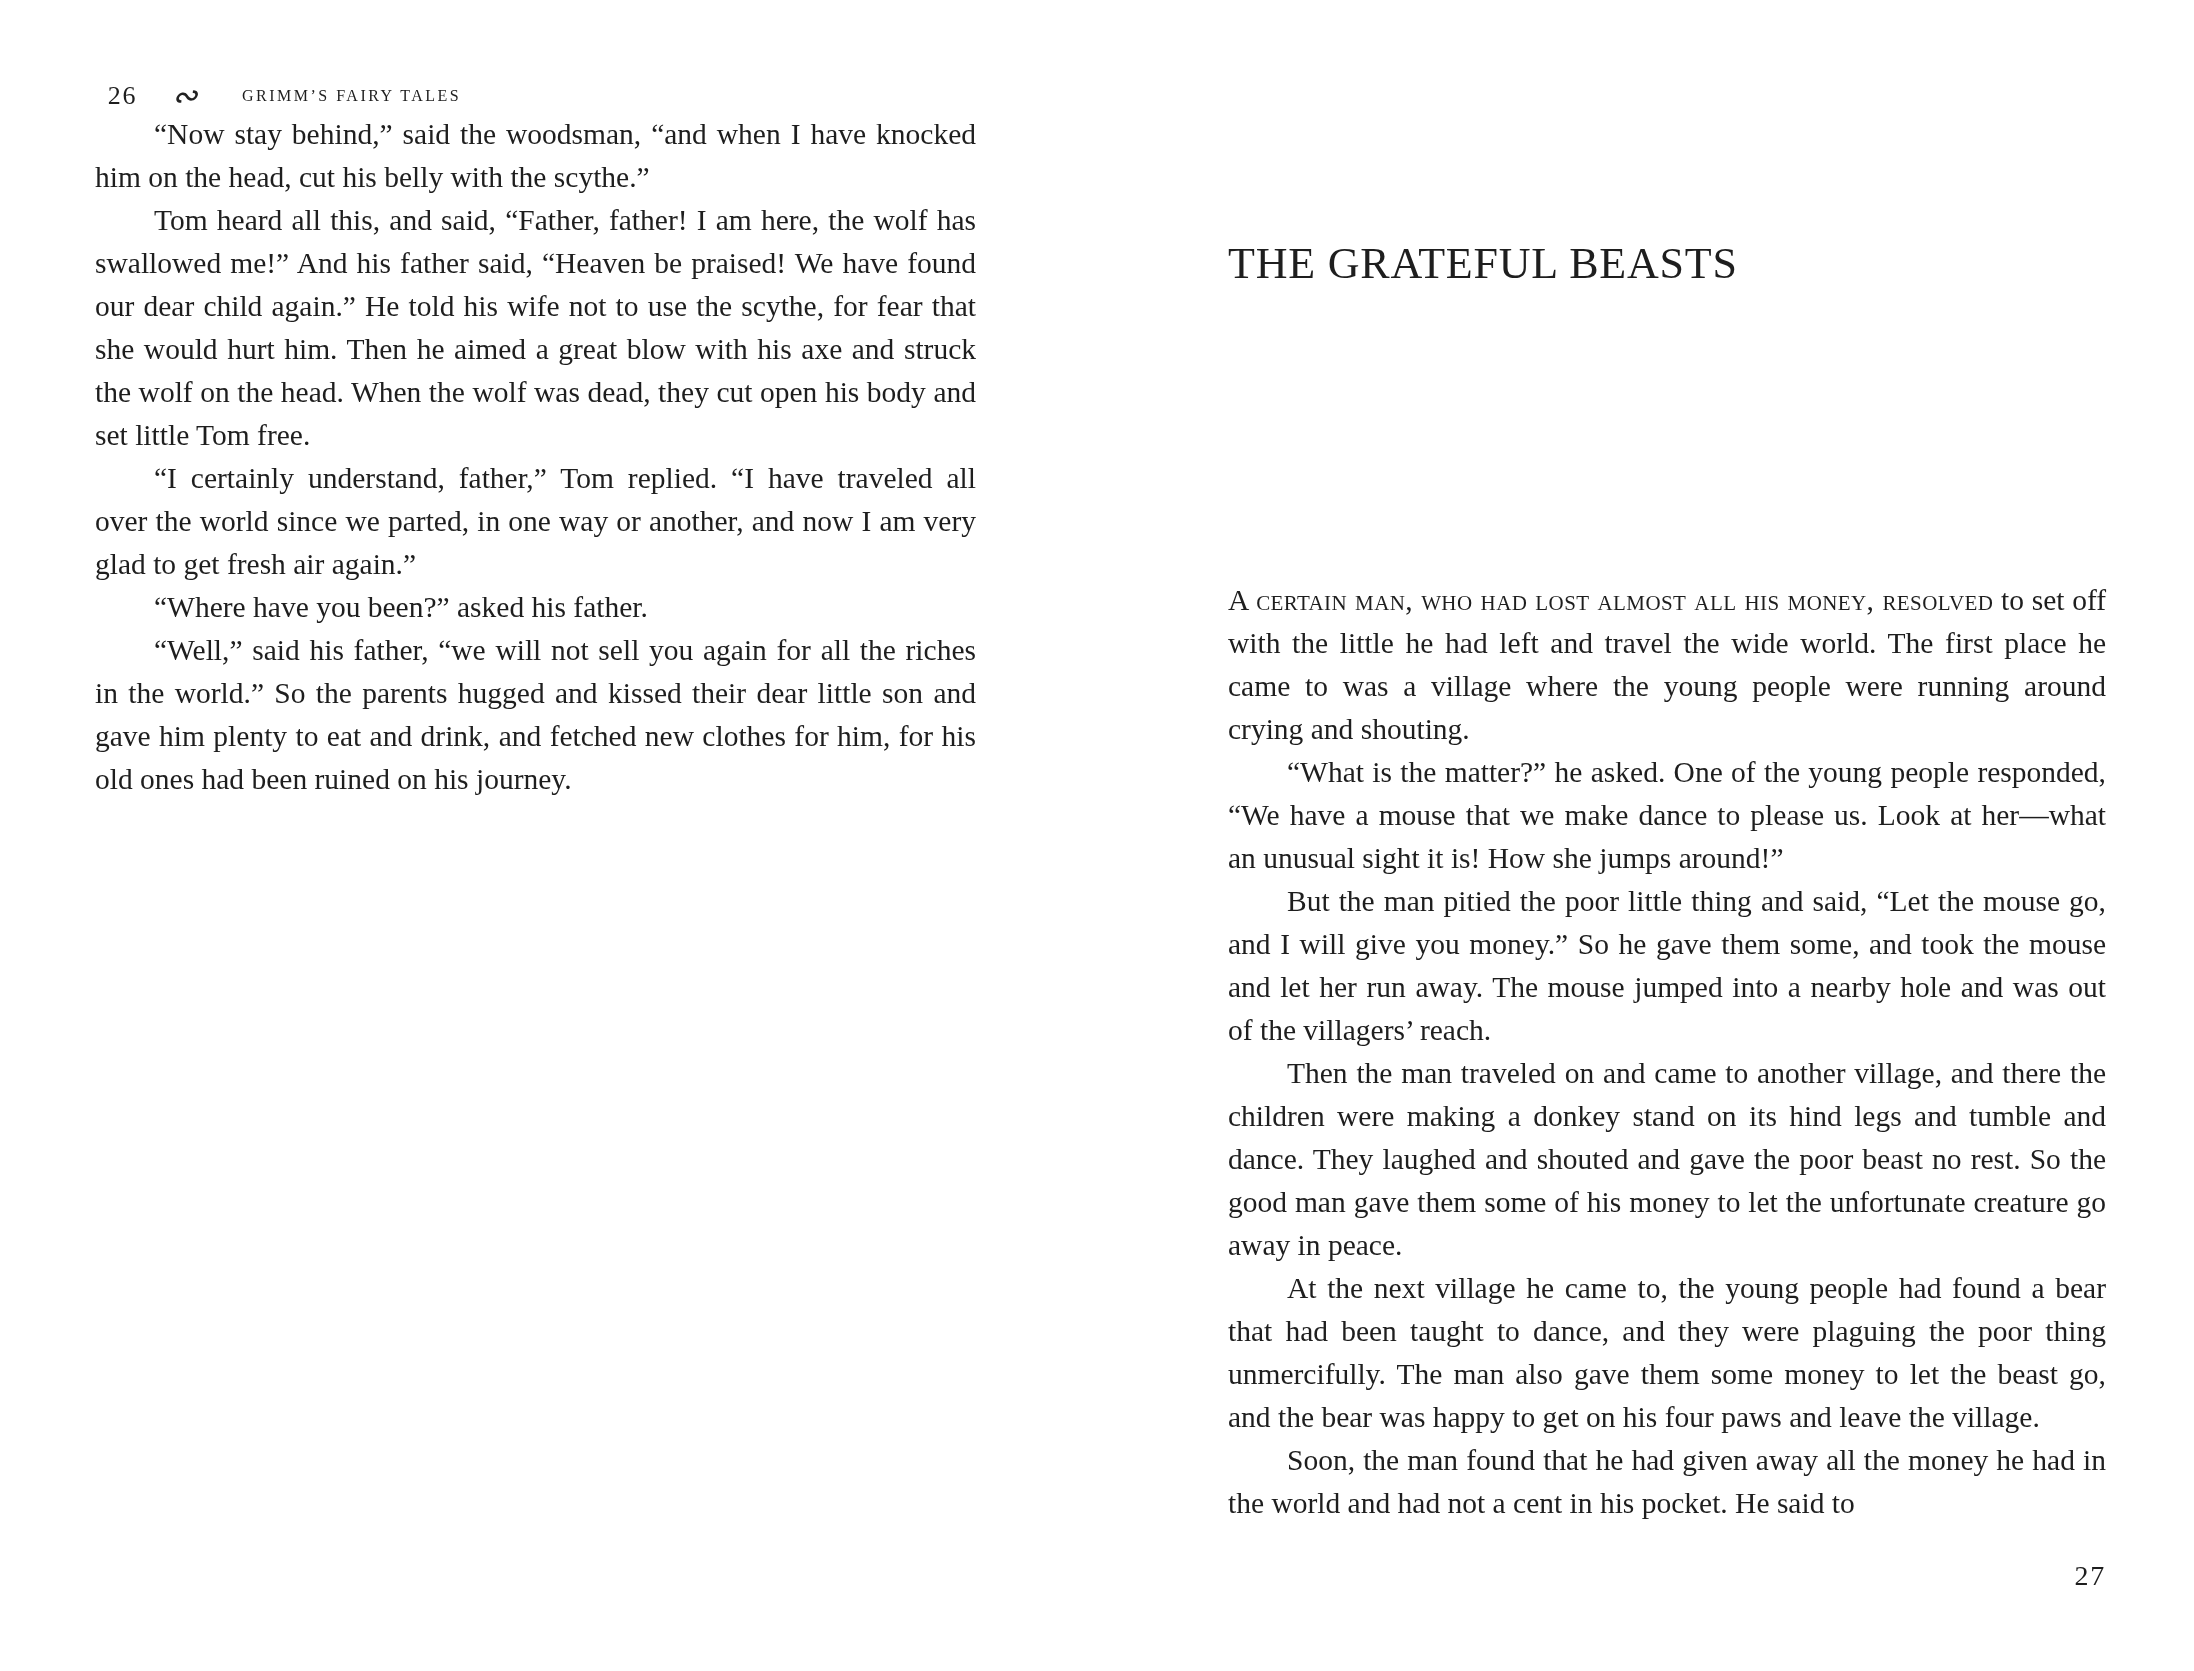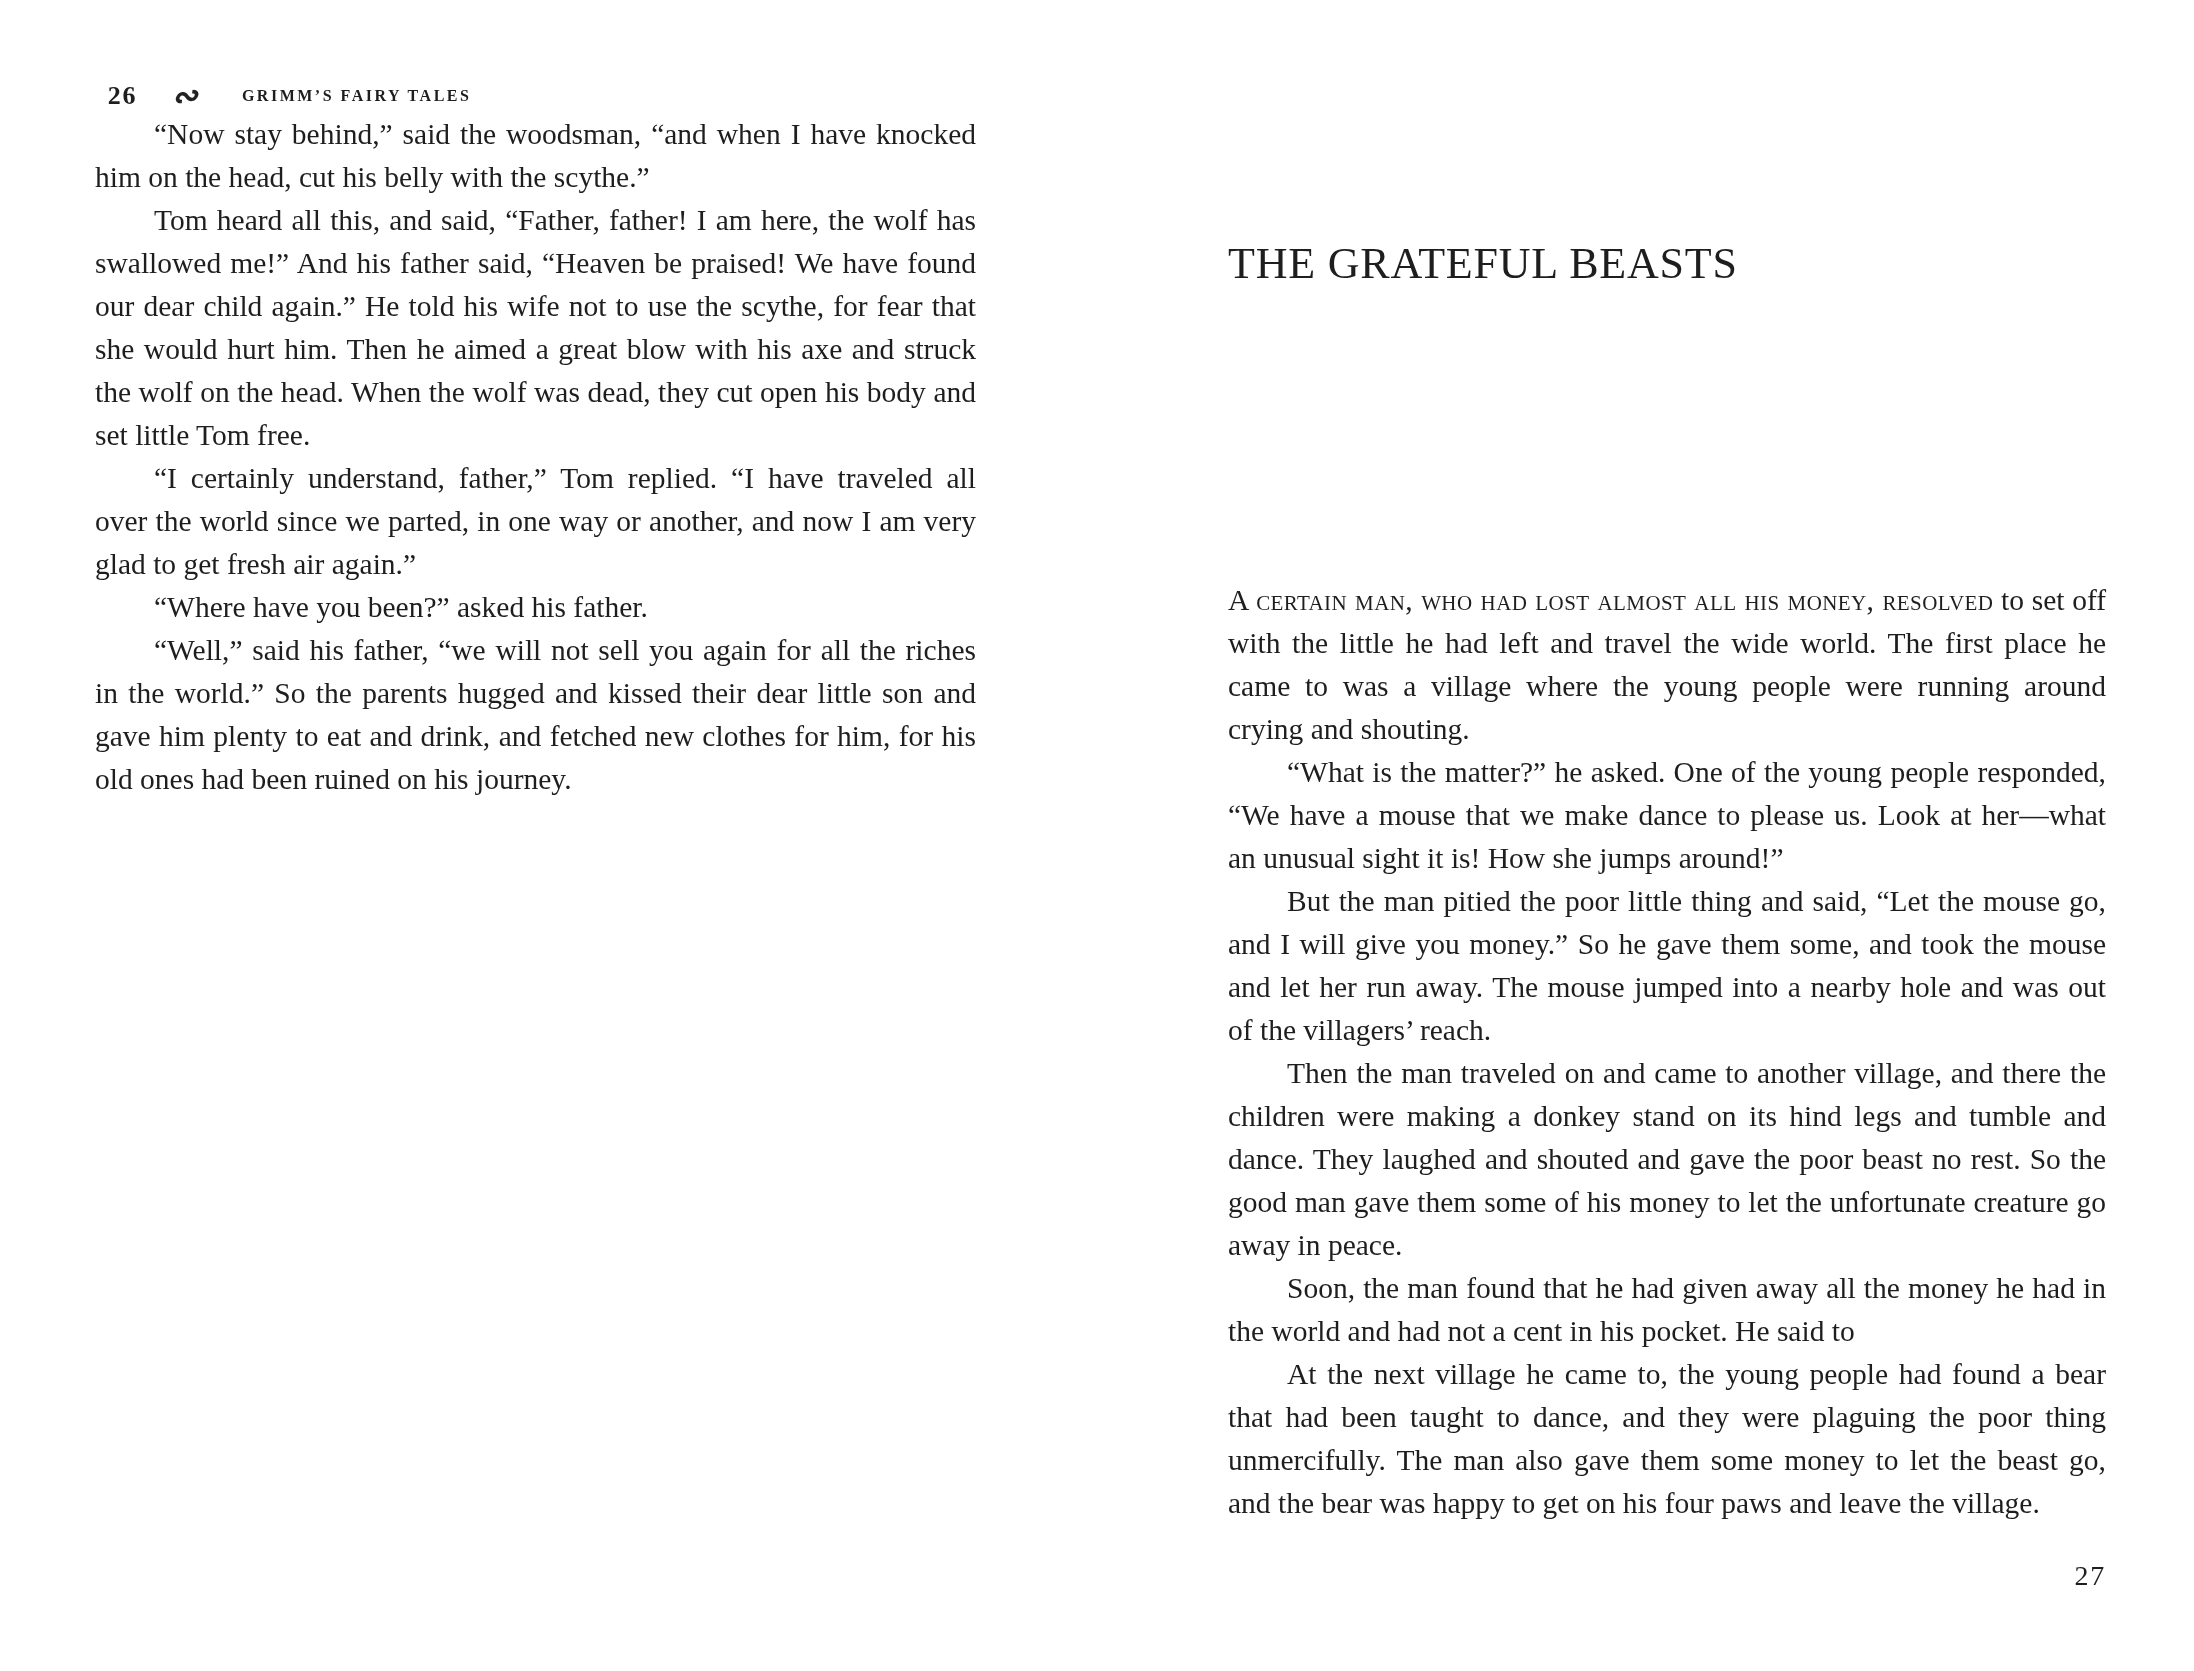--- a/index.html
+++ b/index.html
@@ -9,21 +9,21 @@
     font-family: "Liberation Serif", serif;
     color: #1e1e1e;
     overflow: hidden;
   }
   .spread { position: relative; width: 2194px; height: 1672px; background: #ffffff; }
 
   
   .page-left { position: absolute; left: 95px; top: 79px; width: 881px; }
   .running-header {
     display: flex; align-items: flex-end;
-    height: 34px; line-height: 34px; font-weight: bold;
+    height: 34px; line-height: 34px;
   }
   .folio-num { margin-left: 12.7px; font-size: 26px; letter-spacing: 1.7px; }
   .ornament {
     margin-left: 34px; font-size: 32px; font-style: italic;
     transform: rotate(-8deg); display: inline-block; color: #222;
   }
   .running-title { margin-left: 44px; font-size: 16px; letter-spacing: 2.5px; }
 
   .body-text {
     font-size: 29.5px; line-height: 43px;
@@ -71,21 +71,21 @@
   </section>
 
   <section class="page-right">
     <h1 class="chapter-title">THE GRATEFUL BEASTS</h1>
 
     <div class="body-text">
       <p class="opening"><span class="lead-in">A certain man, who had lost almost all his money, resolved</span><span> to set off with the little he had left and travel the wide world. The first place he came to was a village where the young people were running around crying and shouting.</span></p>
       <p class="indent">“What is the matter?” he asked. One of the young people responded, “We have a mouse that we make dance to please us. Look at her—what an unusual sight it is! How she jumps around!”</p>
       <p class="indent">But the man pitied the poor little thing and said, “Let the mouse go, and I will give you money.” So he gave them some, and took the mouse and let her run away. The mouse jumped into a nearby hole and was out of the villagers’ reach.</p>
       <p class="indent">Then the man traveled on and came to another village, and there the children were making a donkey stand on its hind legs and tumble and dance. They laughed and shouted and gave the poor beast no rest. So the good man gave them some of his money to let the unfortunate creature go away in peace.</p>
+      <p class="indent">At the next village he came to, the young people had found a bear that had been taught to dance, and they were plaguing the poor thing unmercifully. The man also gave them some money to let the beast go, and the bear was happy to get on his four paws and leave the village.</p>
       <p class="indent">Soon, the man found that he had given away all the money he had in the world and had not a cent in his pocket. He said to</p>
-      <p class="indent">At the next village he came to, the young people had found a bear that had been taught to dance, and they were plaguing the poor thing unmercifully. The man also gave them some money to let the beast go, and the bear was happy to get on his four paws and leave the village.</p>
     </div>
   </section>
 
   <div class="folio-bottom">27</div>
 
 </div>
 
 
 </body></html>

